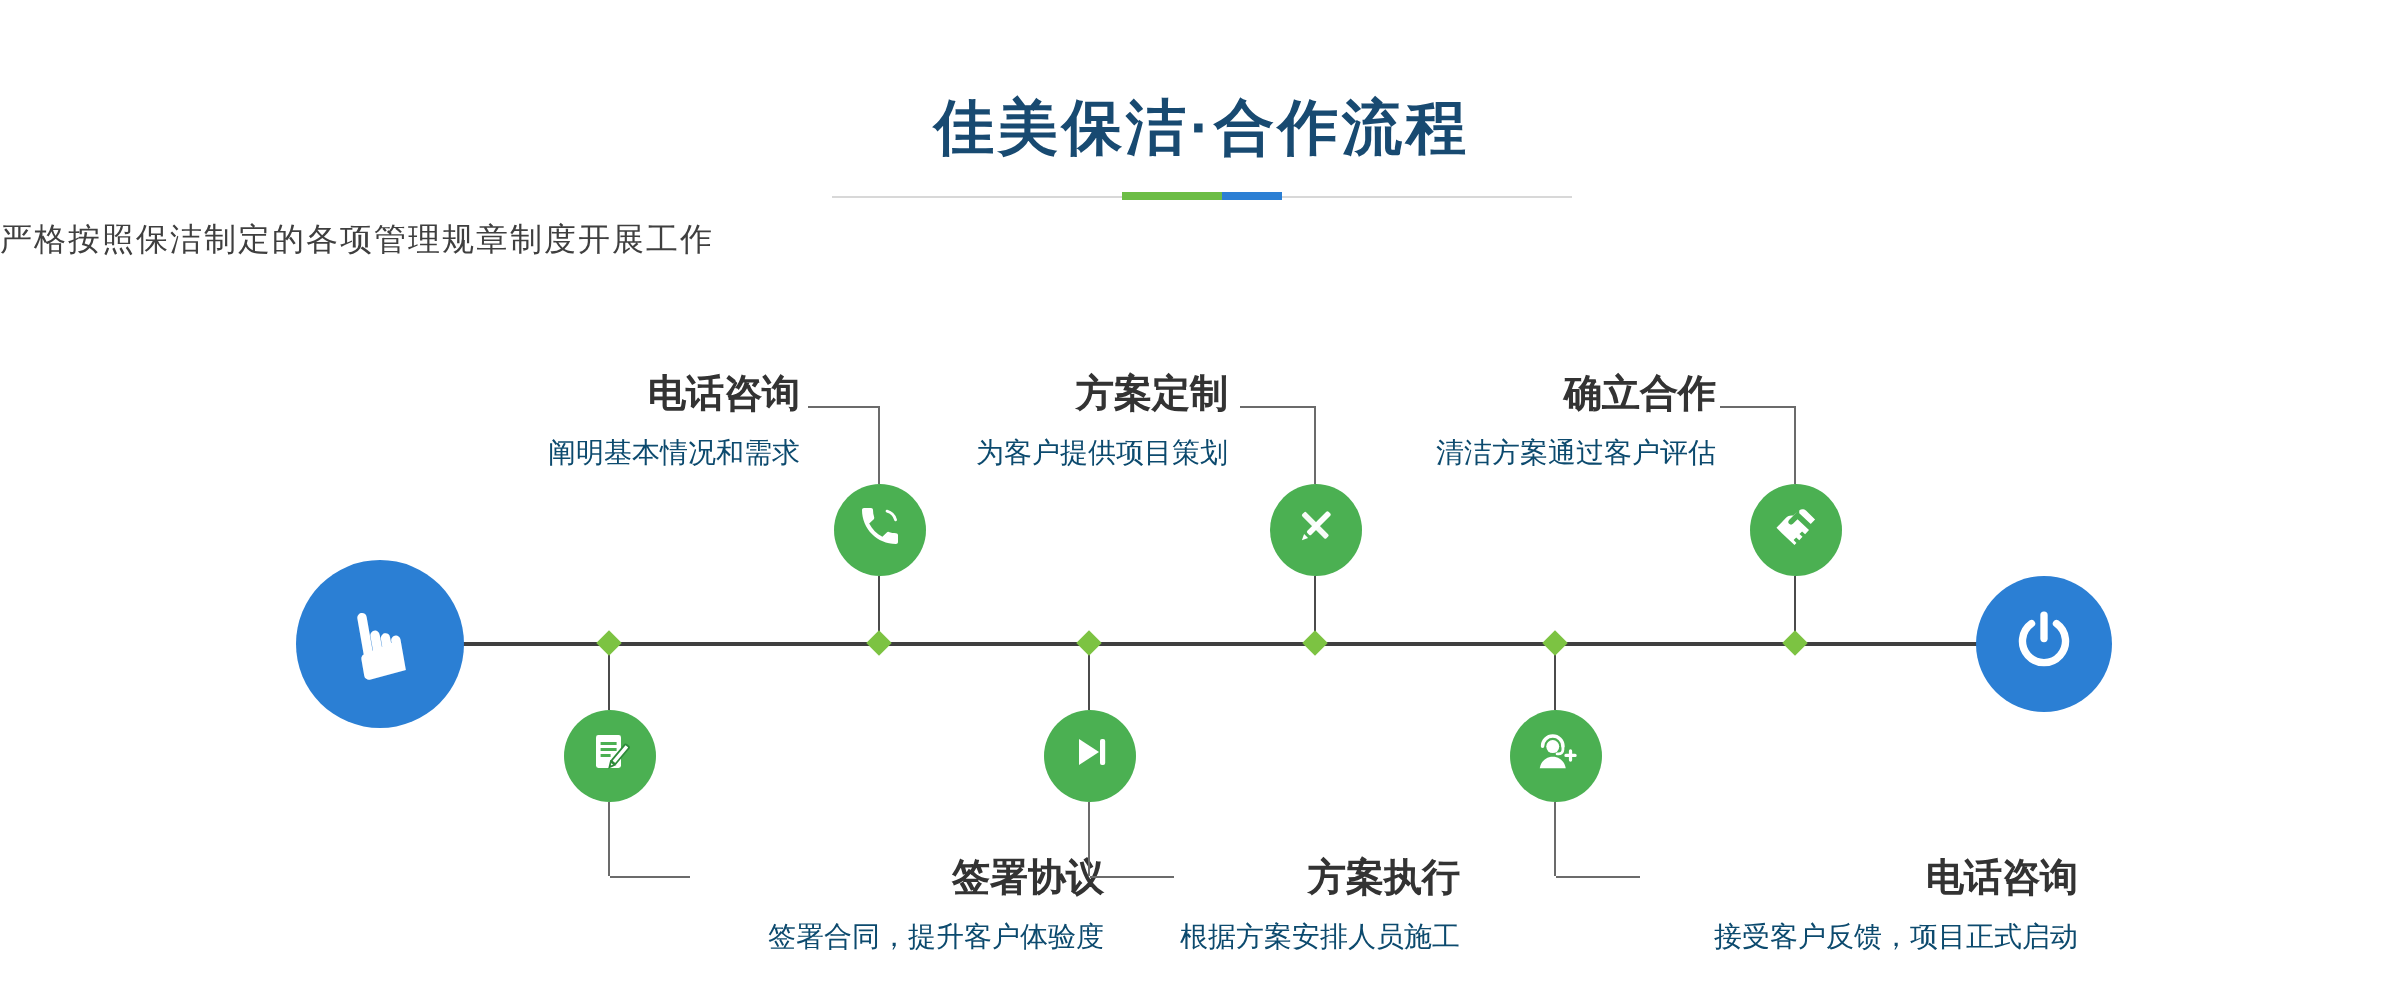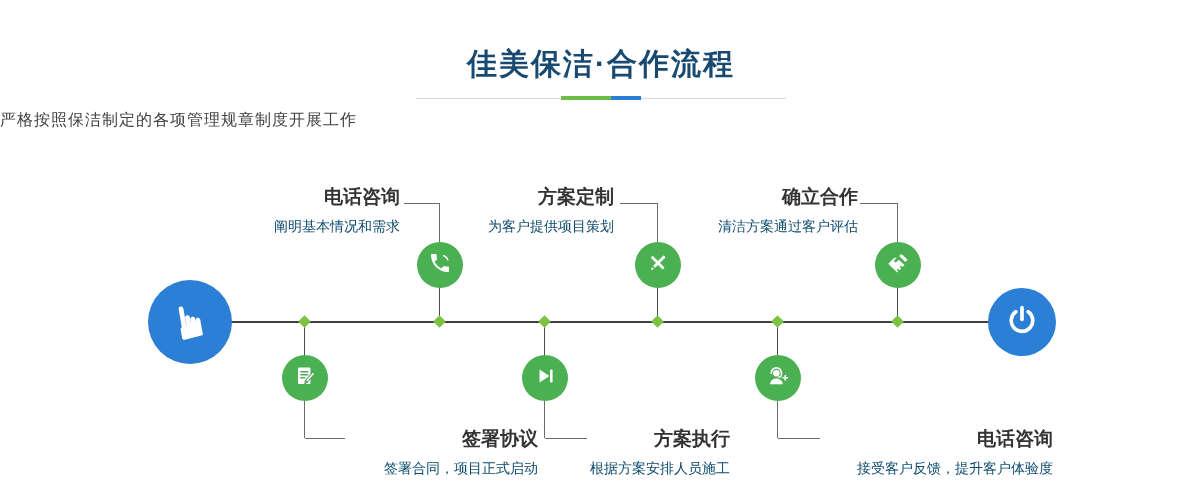--- a/index.html
+++ b/index.html
@@ -155,21 +155,21 @@
         </g>
       </svg>
     </span>
   </div>
   <div class="stub st4"></div>
   <div class="diamond d4"></div>
   <div class="connv v4"></div>
   <div class="connh h4"></div>
   <div class="label bottom l4">
     <div class="step-name">签署协议</div>
-    <div class="step-desc">签署合同，项目正式启动</div>
+    <div class="step-desc">签署合同，提升客户体验度</div>
   </div>
 
   <div class="circle c5">
     <span>
       <svg viewBox="0 0 24 24" width="24" height="24">
         <path fill="#fff" d="M6.5 5.5v13l10-6.5z"></path>
         <rect x="17" y="5.5" width="2.6" height="13" rx="1" fill="#fff"></rect>
       </svg>
     </span>
   </div>
@@ -192,16 +192,16 @@
         <path d="M16.6 13.6h4.2M18.7 11.5v4.2" stroke="#fff" stroke-width="1.5" stroke-linecap="round"></path>
       </svg>
     </span>
   </div>
   <div class="stub st6"></div>
   <div class="diamond d6"></div>
   <div class="connv v6"></div>
   <div class="connh h6"></div>
   <div class="label bottom l6">
     <div class="step-name">电话咨询</div>
-    <div class="step-desc">接受客户反馈，提升客户体验度</div>
+    <div class="step-desc">接受客户反馈，项目正式启动</div>
   </div>
 
 </div>
 
 </body></html>

